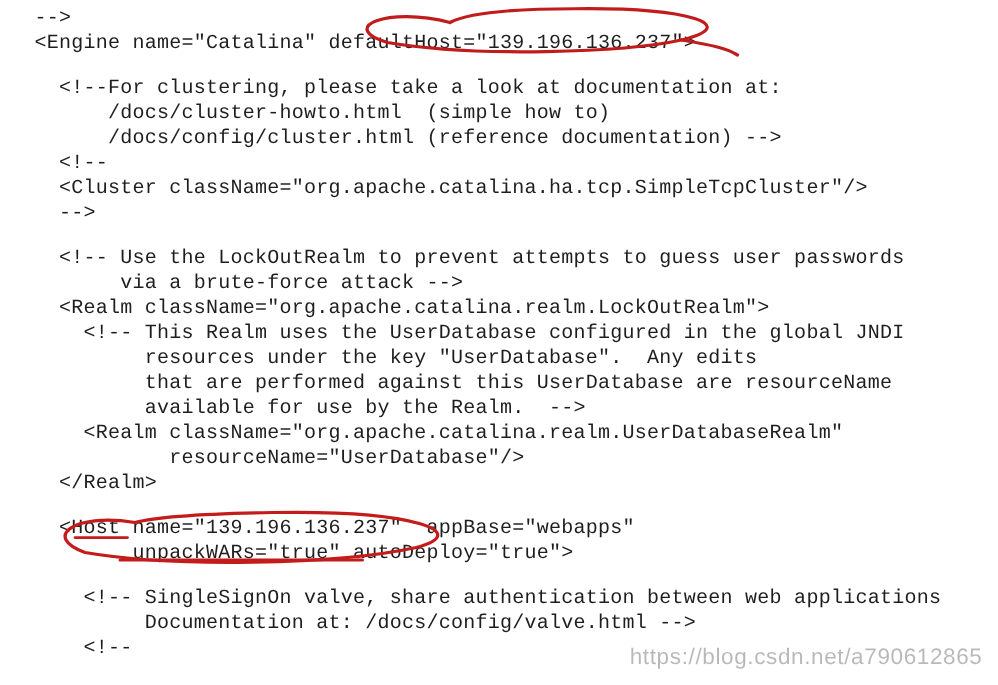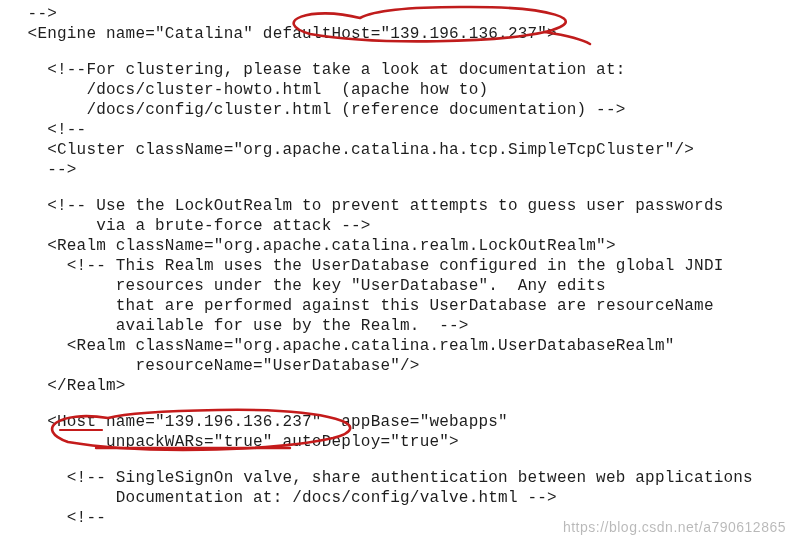--- a/index.html
+++ b/index.html
@@ -18,21 +18,21 @@
   }
   .line { white-space: pre; letter-spacing: 0.2px; }
   .spacer { height: 16px; }
   .annot { position: absolute; pointer-events: none; }
   .watermark {
     position: absolute;
     right: 12px;
     bottom: 12px;
     color: rgba(0,0,0,0.28);
     font-family: Arial, sans-serif;
-    font-size: 14px;
+    font-size: 18px;
     letter-spacing: 0.5px;
   }
 </style>
 </head>
 <body>
 
 <svg class="annot" style="left:270px; top:0px;" width="330" height="50">
   <path d="M 90 18 C 40 5, 0 22, 40 34 C 110 46, 230 42, 275 32 C 325 20, 280 6, 190 7 C 140 7, 105 10, 90 18" stroke="#c01c1c" stroke-width="2.6" fill="none" stroke-linecap="round" stroke-linejoin="round"></path>
   <path d="M 275 32 C 300 36, 312 39, 320 44" stroke="#c01c1c" stroke-width="2.6" fill="none" stroke-linecap="round"></path>
 </svg>
@@ -41,21 +41,21 @@
   <path d="M 70 14 C 20 6, -4 26, 30 38 C 100 50, 230 48, 295 34 C 340 22, 295 4, 180 6 C 120 7, 85 10, 70 14" stroke="#c41b1b" stroke-width="2.6" fill="none" stroke-linecap="round" stroke-linejoin="round"></path>
 
   <path d="M 22 26 L 64 26" stroke="#c41b1b" stroke-width="2.2" fill="none" stroke-linecap="round"></path>
   <path d="M 58 44 L 252 44" stroke="#c41b1b" stroke-width="2.4" fill="none" stroke-linecap="round"></path>
 </svg>
 
 <div class="line">  --&gt;</div>
 <div class="line">  &lt;Engine name="Catalina" defaultHost="139.196.136.237"&gt;</div>
 <div class="spacer"></div>
 <div class="line">    &lt;!--For clustering, please take a look at documentation at:</div>
-<div class="line">        /docs/cluster-howto.html  (apache how to)</div>
+<div class="line">        /docs/cluster-howto.html  (simple how to)</div>
 <div class="line">        /docs/config/cluster.html (reference documentation) --&gt;</div>
 <div class="line">    &lt;!--</div>
 <div class="line">    &lt;Cluster className="org.apache.catalina.ha.tcp.SimpleTcpCluster"/&gt;</div>
 <div class="line">    --&gt;</div>
 <div class="spacer"></div>
 <div class="line">    &lt;!-- Use the LockOutRealm to prevent attempts to guess user passwords</div>
 <div class="line">         via a brute-force attack --&gt;</div>
 <div class="line">    &lt;Realm className="org.apache.catalina.realm.LockOutRealm"&gt;</div>
 <div class="line">      &lt;!-- This Realm uses the UserDatabase configured in the global JNDI</div>
 <div class="line">           resources under the key "UserDatabase".  Any edits</div>

